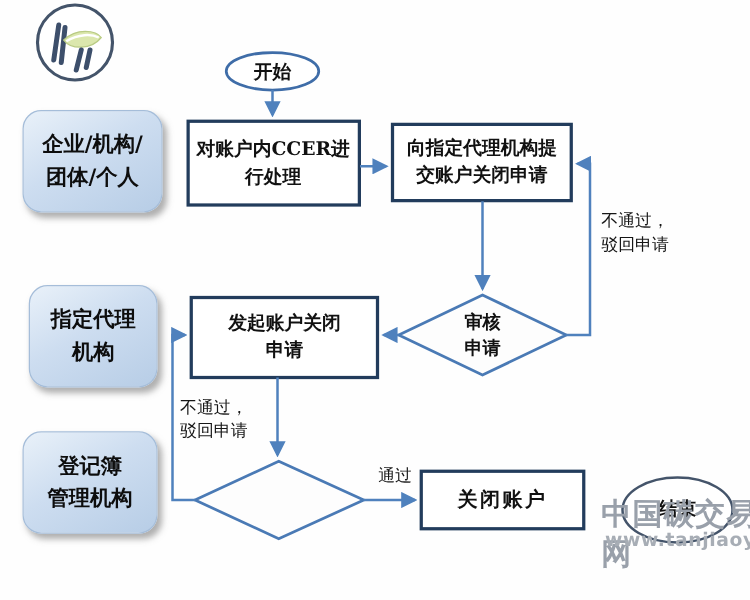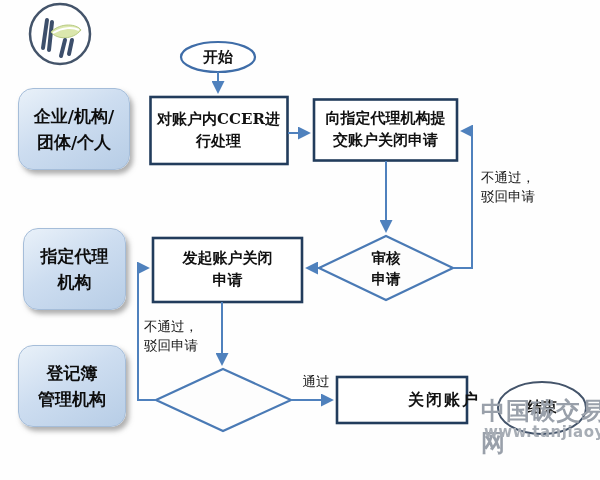--- a/index.html
+++ b/index.html
@@ -25,21 +25,21 @@
     position:absolute;z-index:2;font-weight:normal;color:#161616;
     font-size:13.5px;line-height:1.4;text-align:left;white-space:pre-line;
   }
   .lane1{left:18px;top:88px;width:110px;height:80px;}
   .lane2{left:23px;top:228px;width:101px;height:80px;}
   .lane3{left:18px;top:345px;width:106px;height:80px;}
   .start-label{left:181px;top:44px;width:74px;height:27px;font-size:15px;}
   .p1-label{left:150px;top:97px;width:137px;height:67px;}
   .p2-label{left:314px;top:99px;width:143px;height:62px;}
   .p3-label{left:153px;top:238px;width:149px;height:64px;}
-  .p4-label{left:337px;top:377px;width:130px;height:46px;font-size:16px;letter-spacing:2px;margin-left:42px;}
+  .p4-label{left:337px;top:377px;width:130px;height:46px;font-size:16px;letter-spacing:2px;}
   .d1-label{left:336px;top:240px;width:100px;height:56px;font-size:14.5px;line-height:1.45;}
   .d2-label{left:173px;top:372px;width:100px;height:56px;font-size:14.5px;line-height:1.45;}
   .end-label{left:512px;top:394px;width:60px;height:27px;font-size:15px;z-index:2;}
   .reject1{left:481px;top:168px;width:84px;}
   .reject2{left:144px;top:317px;width:84px;}
   .pass{left:294px;top:372px;width:44px;text-align:center;}
   .badge{
     position:absolute;z-index:20;left:462px;top:8px;width:134px;height:34px;
     background:#6d6d6f;color:#fff;display:flex;align-items:center;justify-content:center;
     font-family:"Liberation Sans",sans-serif;font-size:19px;letter-spacing:.5px;

